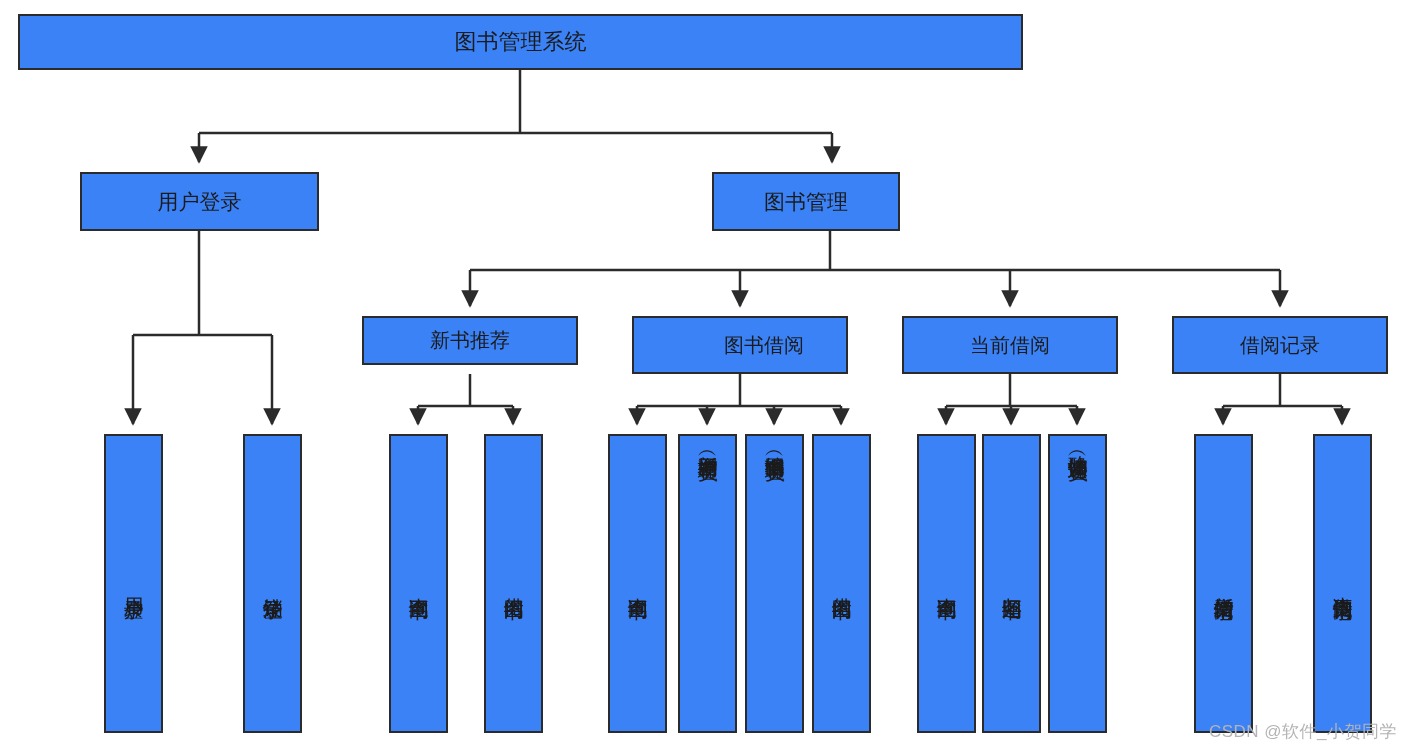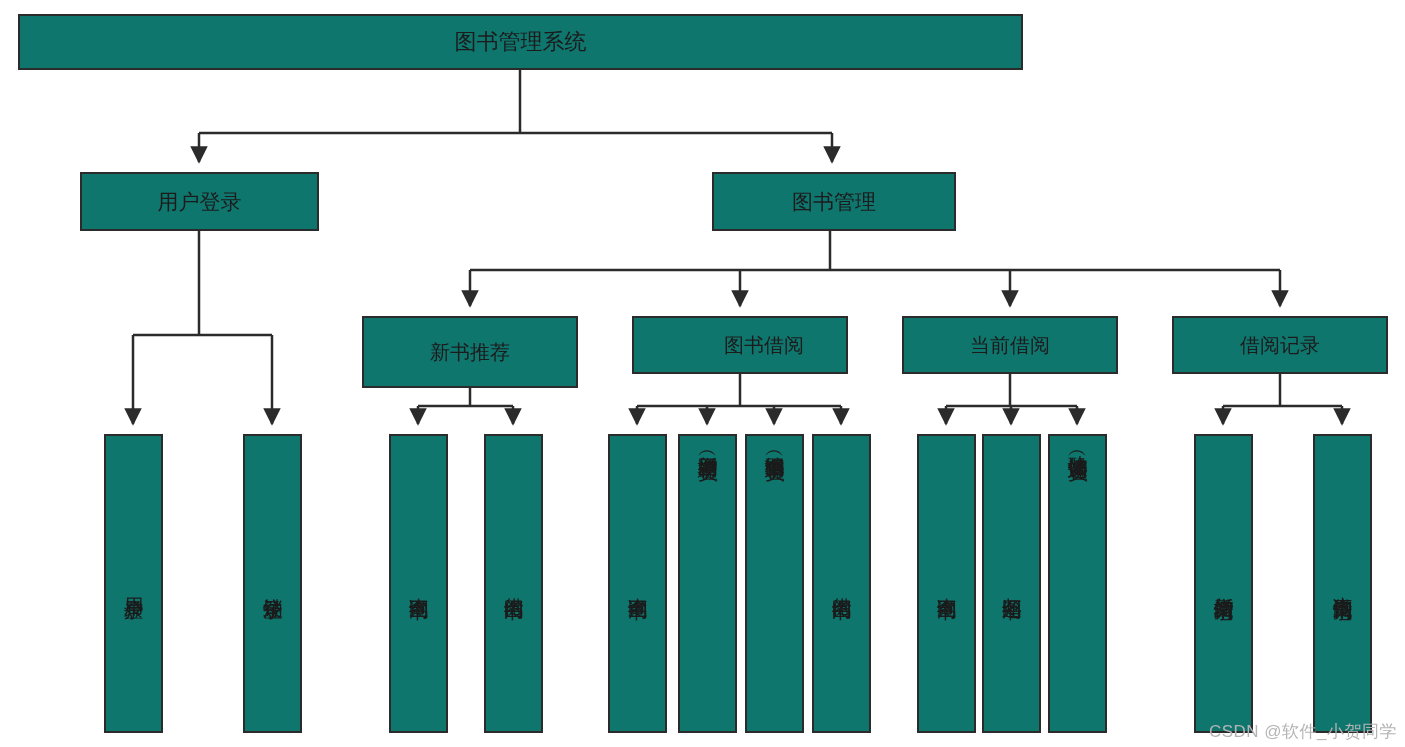--- a/index.html
+++ b/index.html
@@ -20,21 +20,21 @@
   #edges {
     position: absolute;
     left: 0;
     top: 0;
     width: 1405px;
     height: 747px;
   }
   .node {
     position: absolute;
     box-sizing: border-box;
-    background: #0f766e;
+    background: #3b82f6;
     border: 2px solid #2b2b2b;
     display: flex;
     align-items: center;
     justify-content: center;
     color: #1b1b1b;
   }
   .node.root {
     font-size: 22px;
   }
   .node.lvl2 {
@@ -132,25 +132,25 @@
     </g>
   </svg>
 
   <div class="node root" style="left:18px; top:14px; width:1005px; height:56px;">
     <span>图书管理系统</span>
   </div>
 
   <div class="node lvl2" style="left:80px; top:172px; width:239px; height:59px;">
     <span>用户登录</span>
   </div>
-  <div class="node lvl2" style="left:712px; top:172px; width:244px; height:59px;">
+  <div class="node lvl2" style="left:712px; top:172px; width:188px; height:59px;">
     <span>图书管理</span>
   </div>
 
-  <div class="node lvl3" style="left:362px; top:316px; width:216px; height:72px;">
+  <div class="node lvl3" style="left:362px; top:316px; width:216px; height:49px;">
     <span>新书推荐</span>
   </div>
   <div class="node lvl3" style="left:632px; top:316px; width:216px; height:58px;padding-left:48px;">
     <span>图书借阅</span>
   </div>
   <div class="node lvl3" style="left:1172px; top:316px; width:216px; height:58px;">
     <span>借阅记录</span>
   </div>
   <div class="node lvl3" style="left:902px; top:316px; width:216px; height:58px;">
     <span>当前借阅</span>

